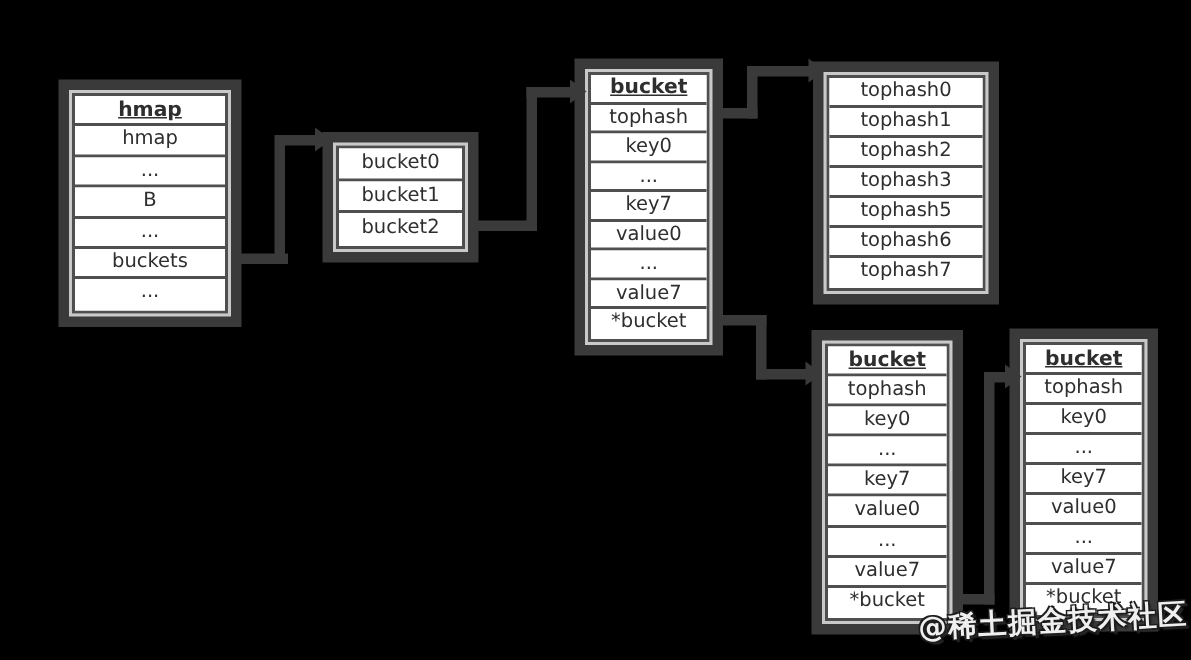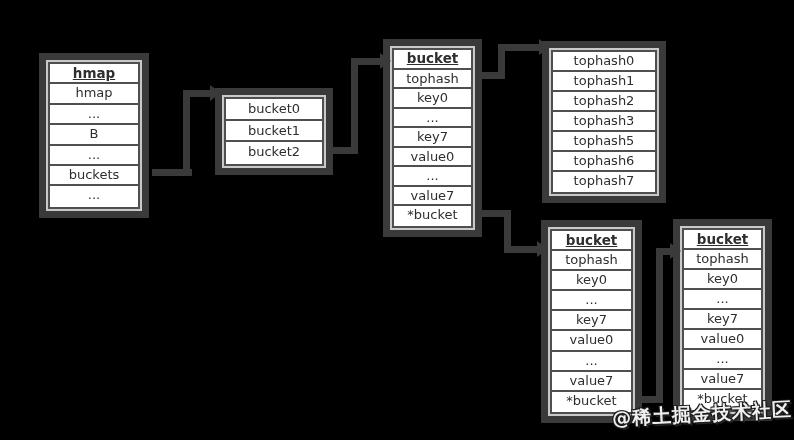--- a/index.html
+++ b/index.html
@@ -102,31 +102,31 @@
     <div class="arr" style="left:537px; top:241px;"></div>
   </div>
 
   <div>
     <div class="seg" style="left:633px; top:396px; width:30px; height:7px;"></div>
     <div class="seg" style="left:656px; top:248px; width:7px; height:155px;"></div>
     <div class="seg" style="left:656px; top:248px; width:16px; height:7px;"></div>
     <div class="arr" style="left:670px; top:243px;"></div>
   </div>
 
-  <div class="tbl" style="left:48px; top:62px; width:92px; --rh:20.4px;">
+  <div class="tbl" style="left:48px; top:62px; width:104px; --rh:20.4px;">
       <div class="row hdr">hmap</div>
       <div class="row">hmap</div>
       <div class="row">...</div>
       <div class="row">B</div>
       <div class="row">...</div>
       <div class="row">buckets</div>
       <div class="row">...</div>
     </div>
 
-  <div class="tbl" style="left:224px; top:97px; width:100px; --rh:21.5px;">
+  <div class="tbl" style="left:224px; top:97px; width:86px; --rh:21.5px;">
       <div class="row">bucket0</div>
       <div class="row">bucket1</div>
       <div class="row">bucket2</div>
     </div>
 
   <div class="tbl" style="left:392px; top:48px; width:81px; --rh:19.5px;">
       <div class="row hdr">bucket</div>
       <div class="row">tophash</div>
       <div class="row">key0</div>
       <div class="row">...</div>

